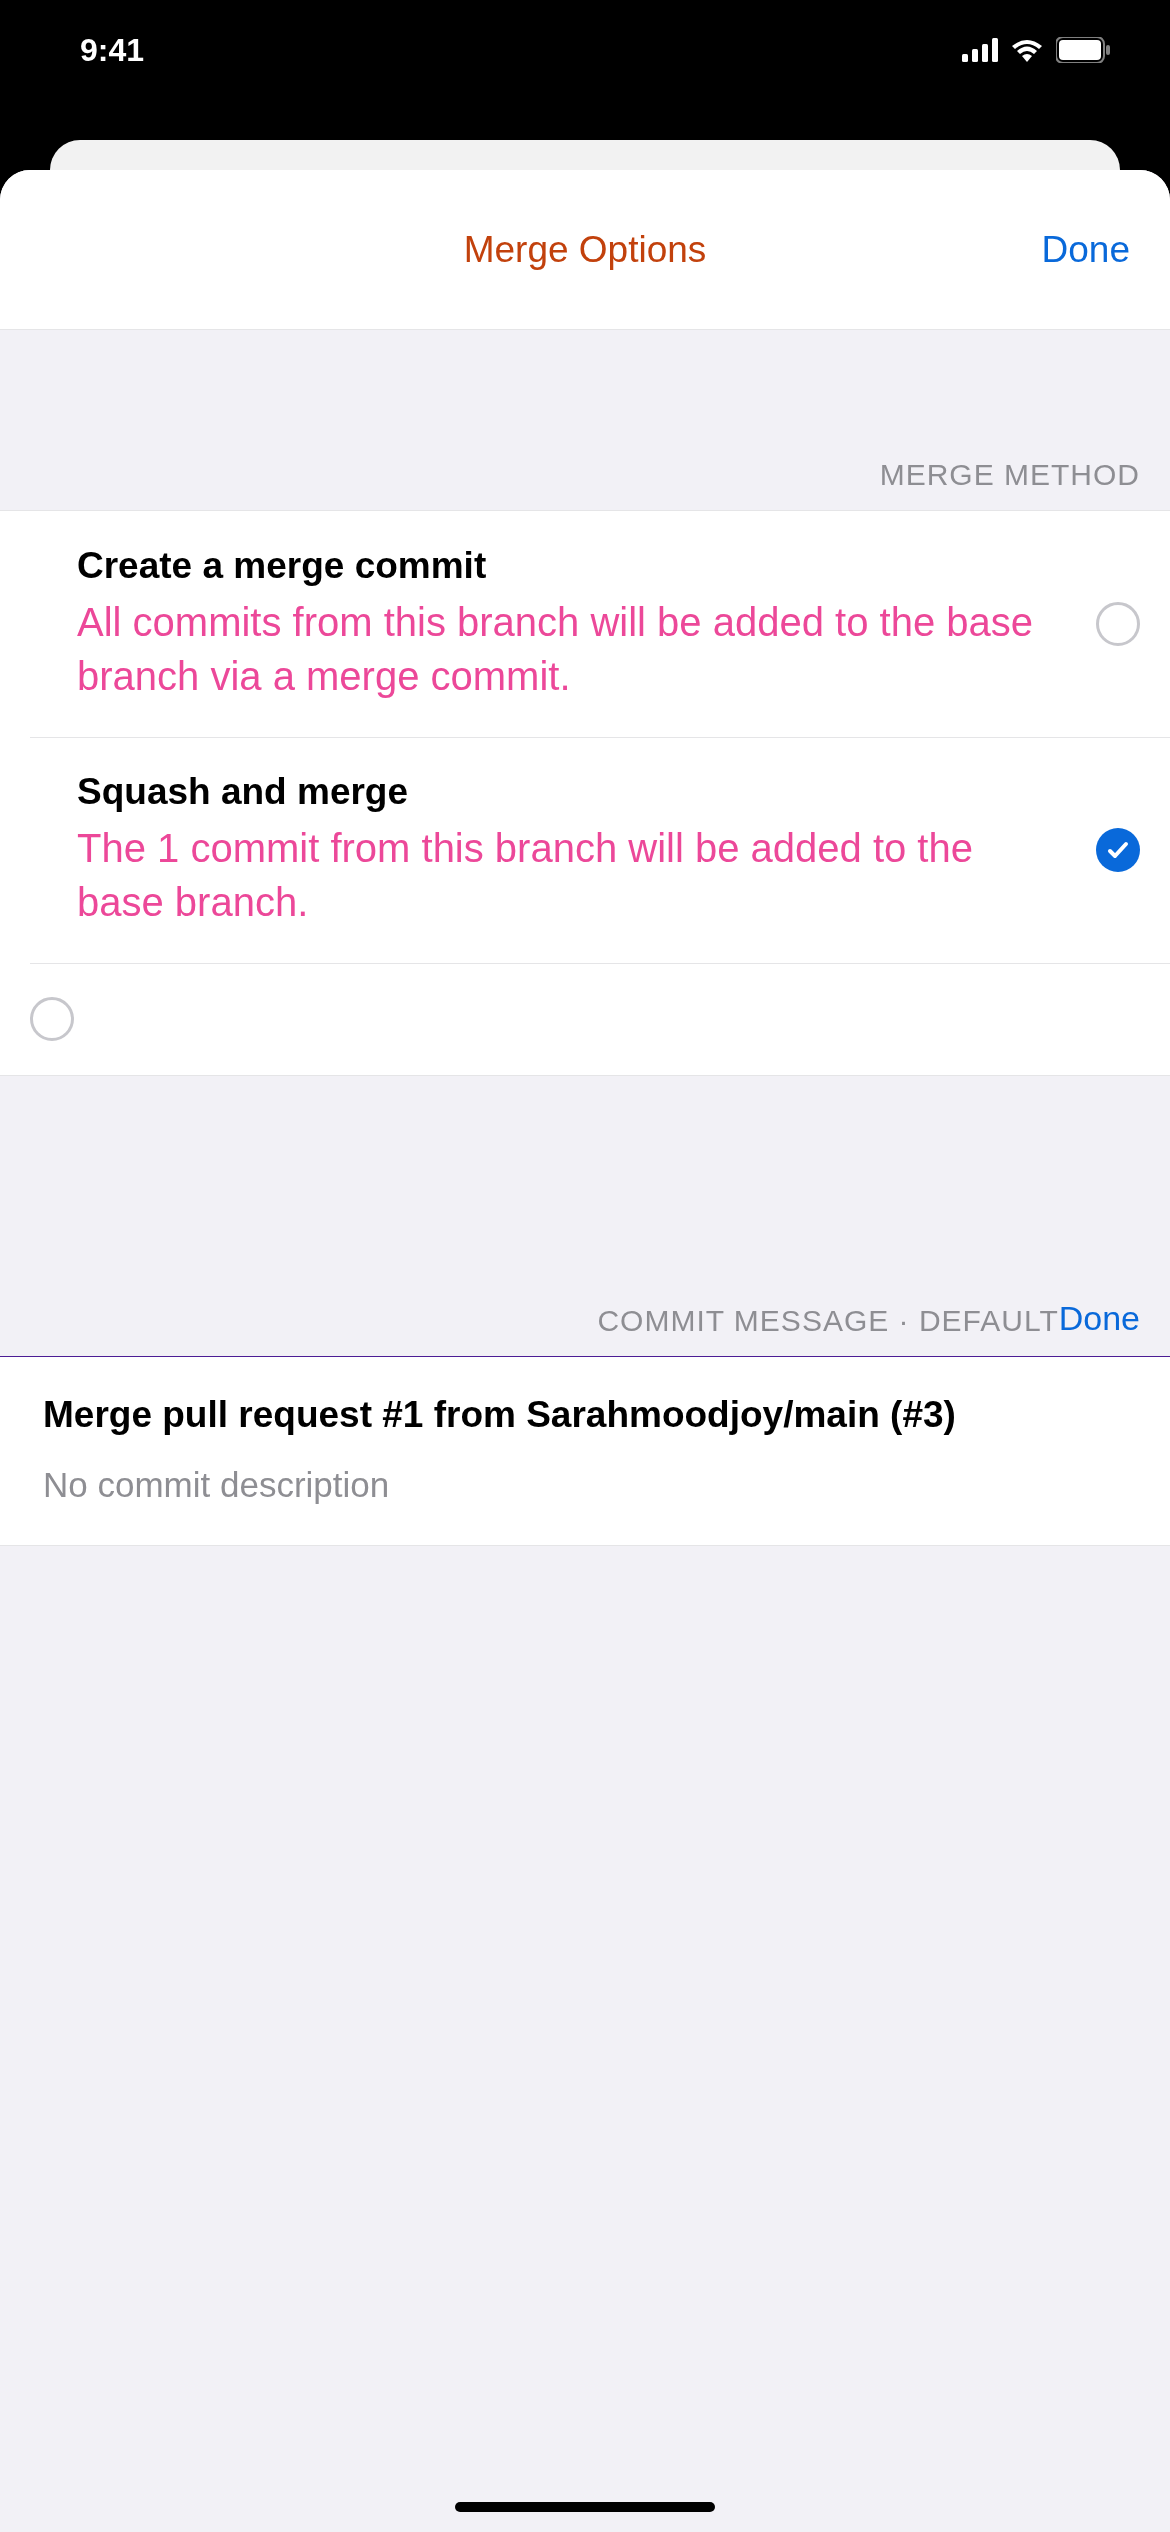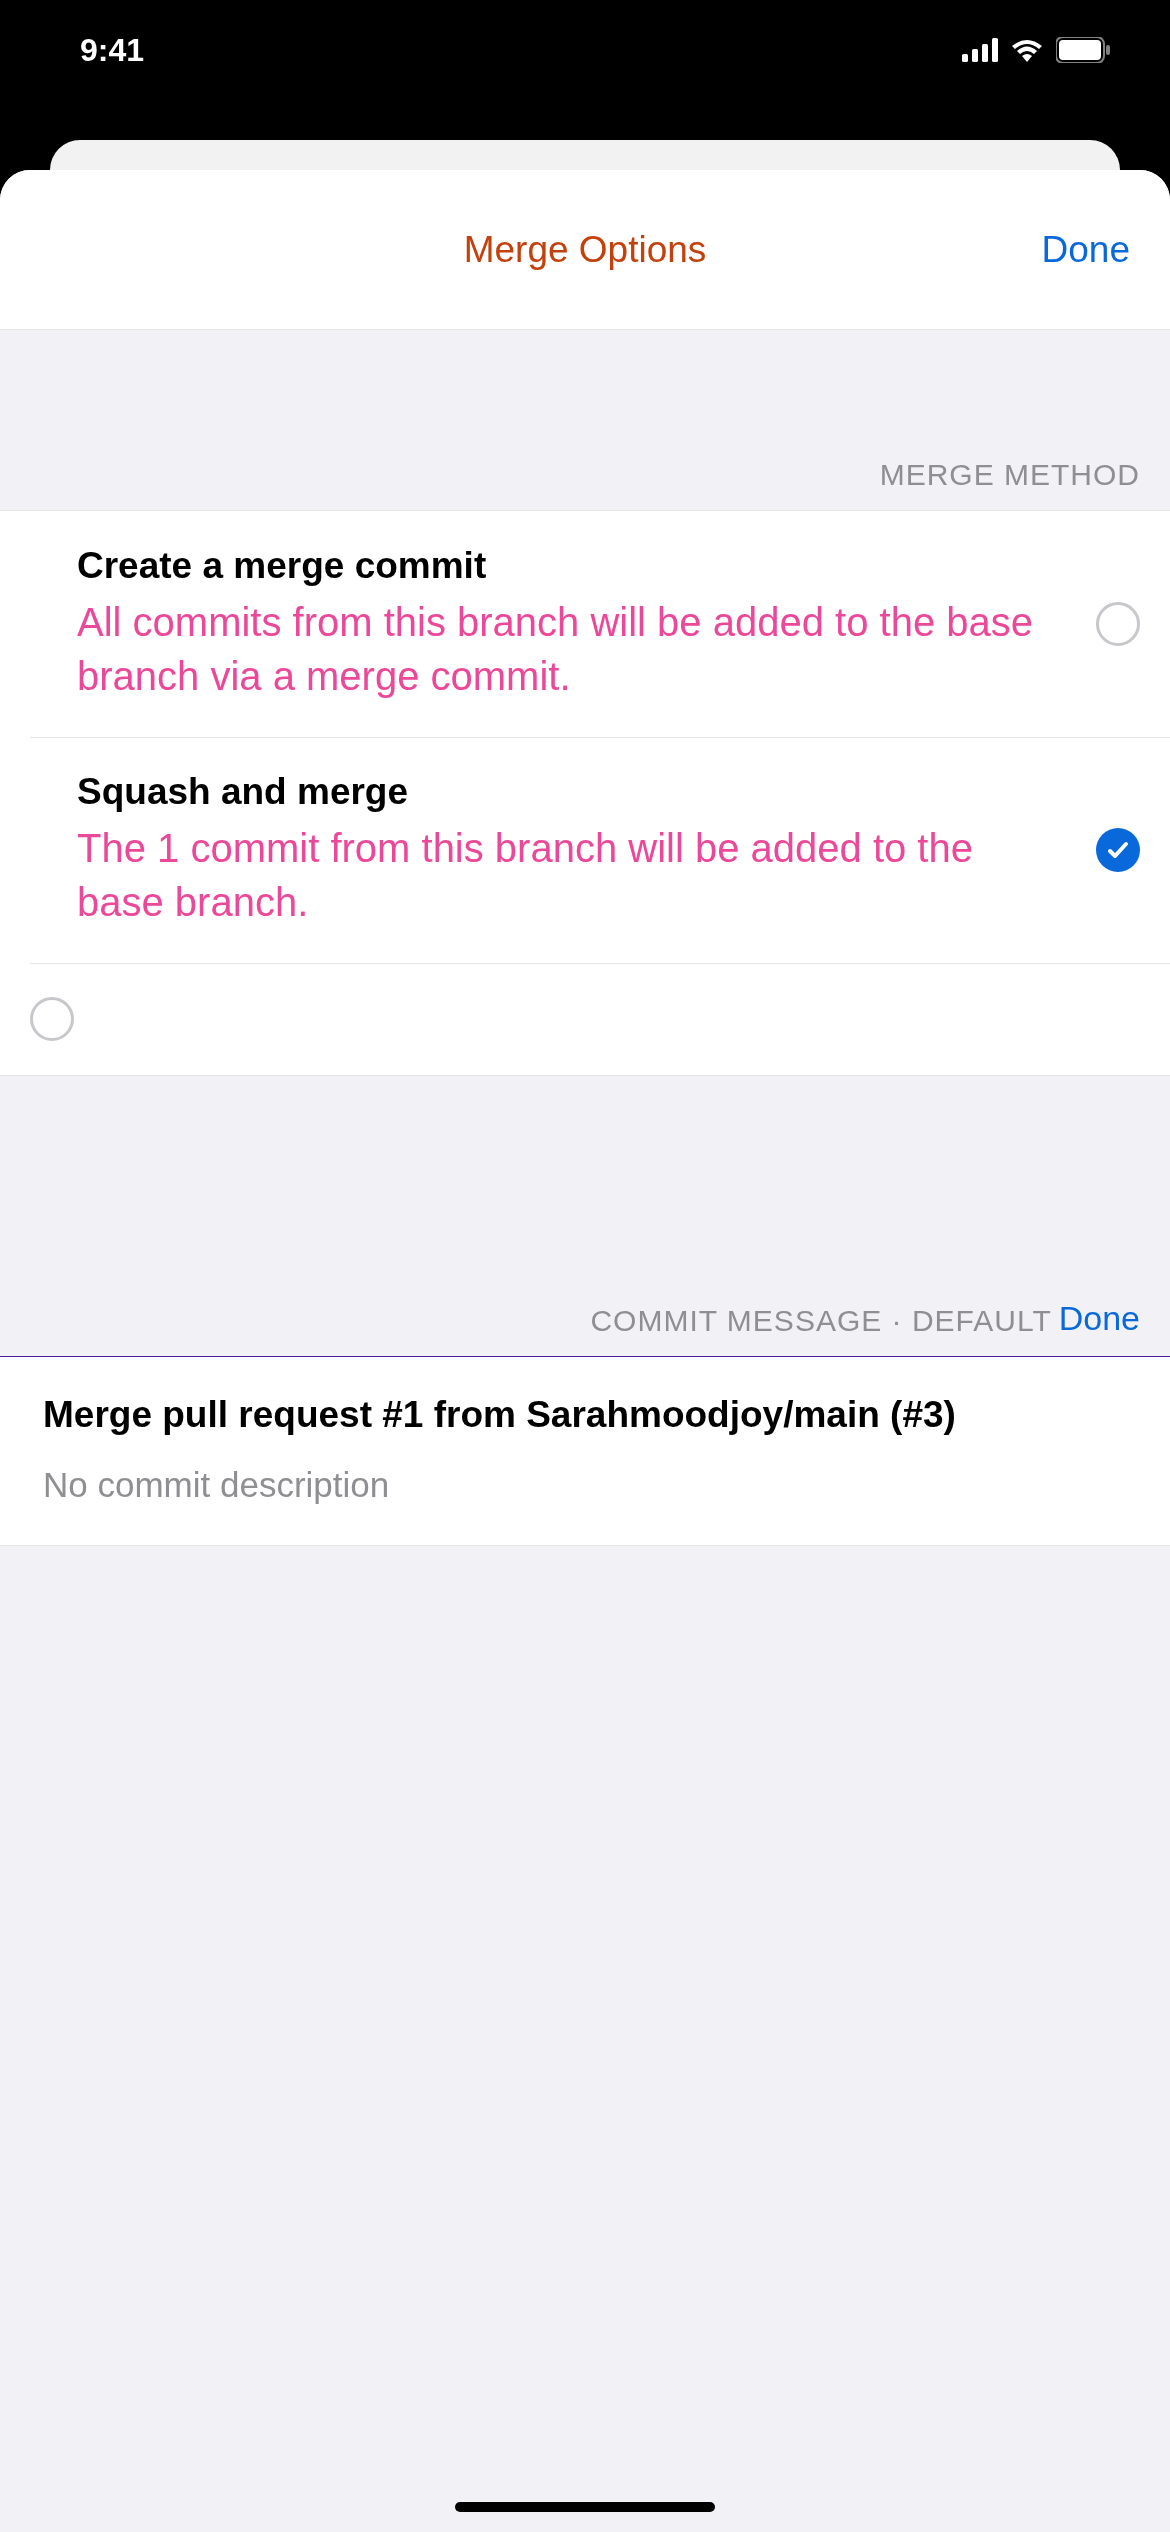--- a/index.html
+++ b/index.html
@@ -98,21 +98,20 @@
       letter-spacing: 1px;
       font-weight: 400;
     }
     .section-header-action {
       font-size: 34px;
       color: #0969da;
       font-weight: 400;
     }
     .section-header.commit {
       height: 280px;
-      gap: 7px;
     }
     .list {
       background: #fff;
       border-top: 1px solid #e5e5e7;
       border-bottom: 1px solid #e5e5e7;
     }
     .list-item {
       display: flex;
       align-items: center;
       padding: 34px 30px;

